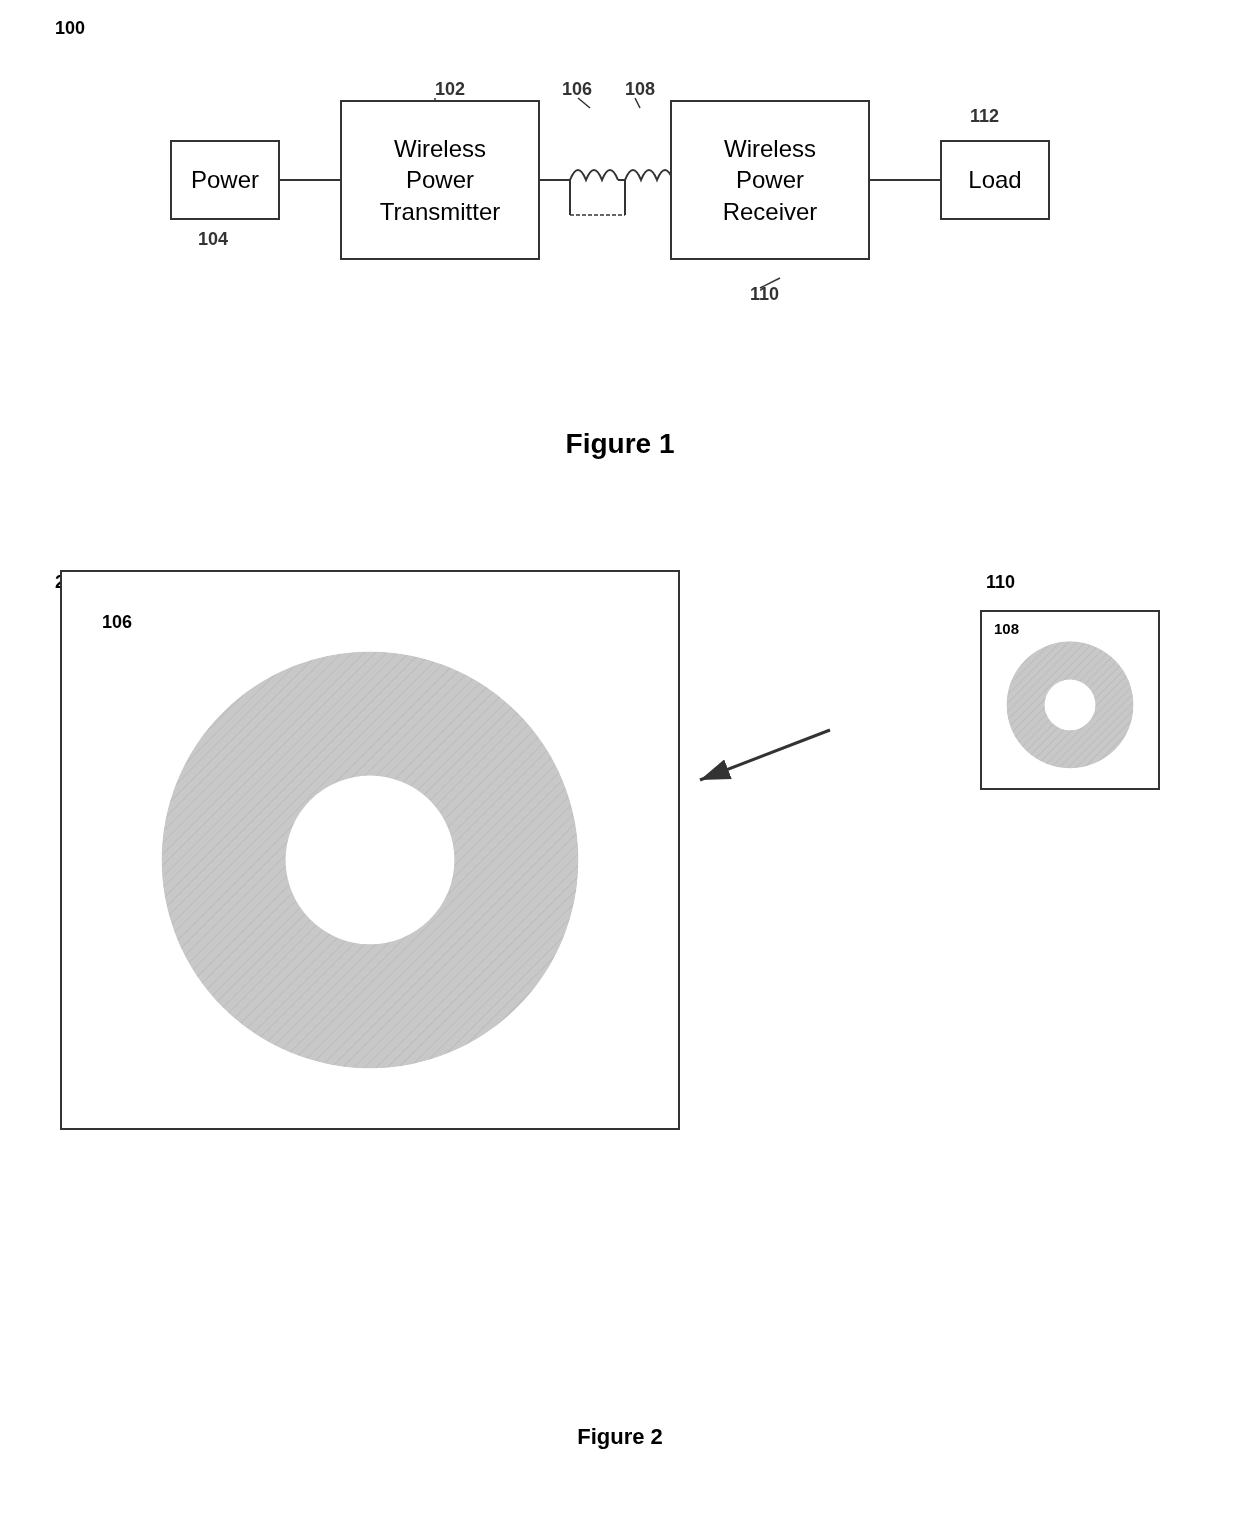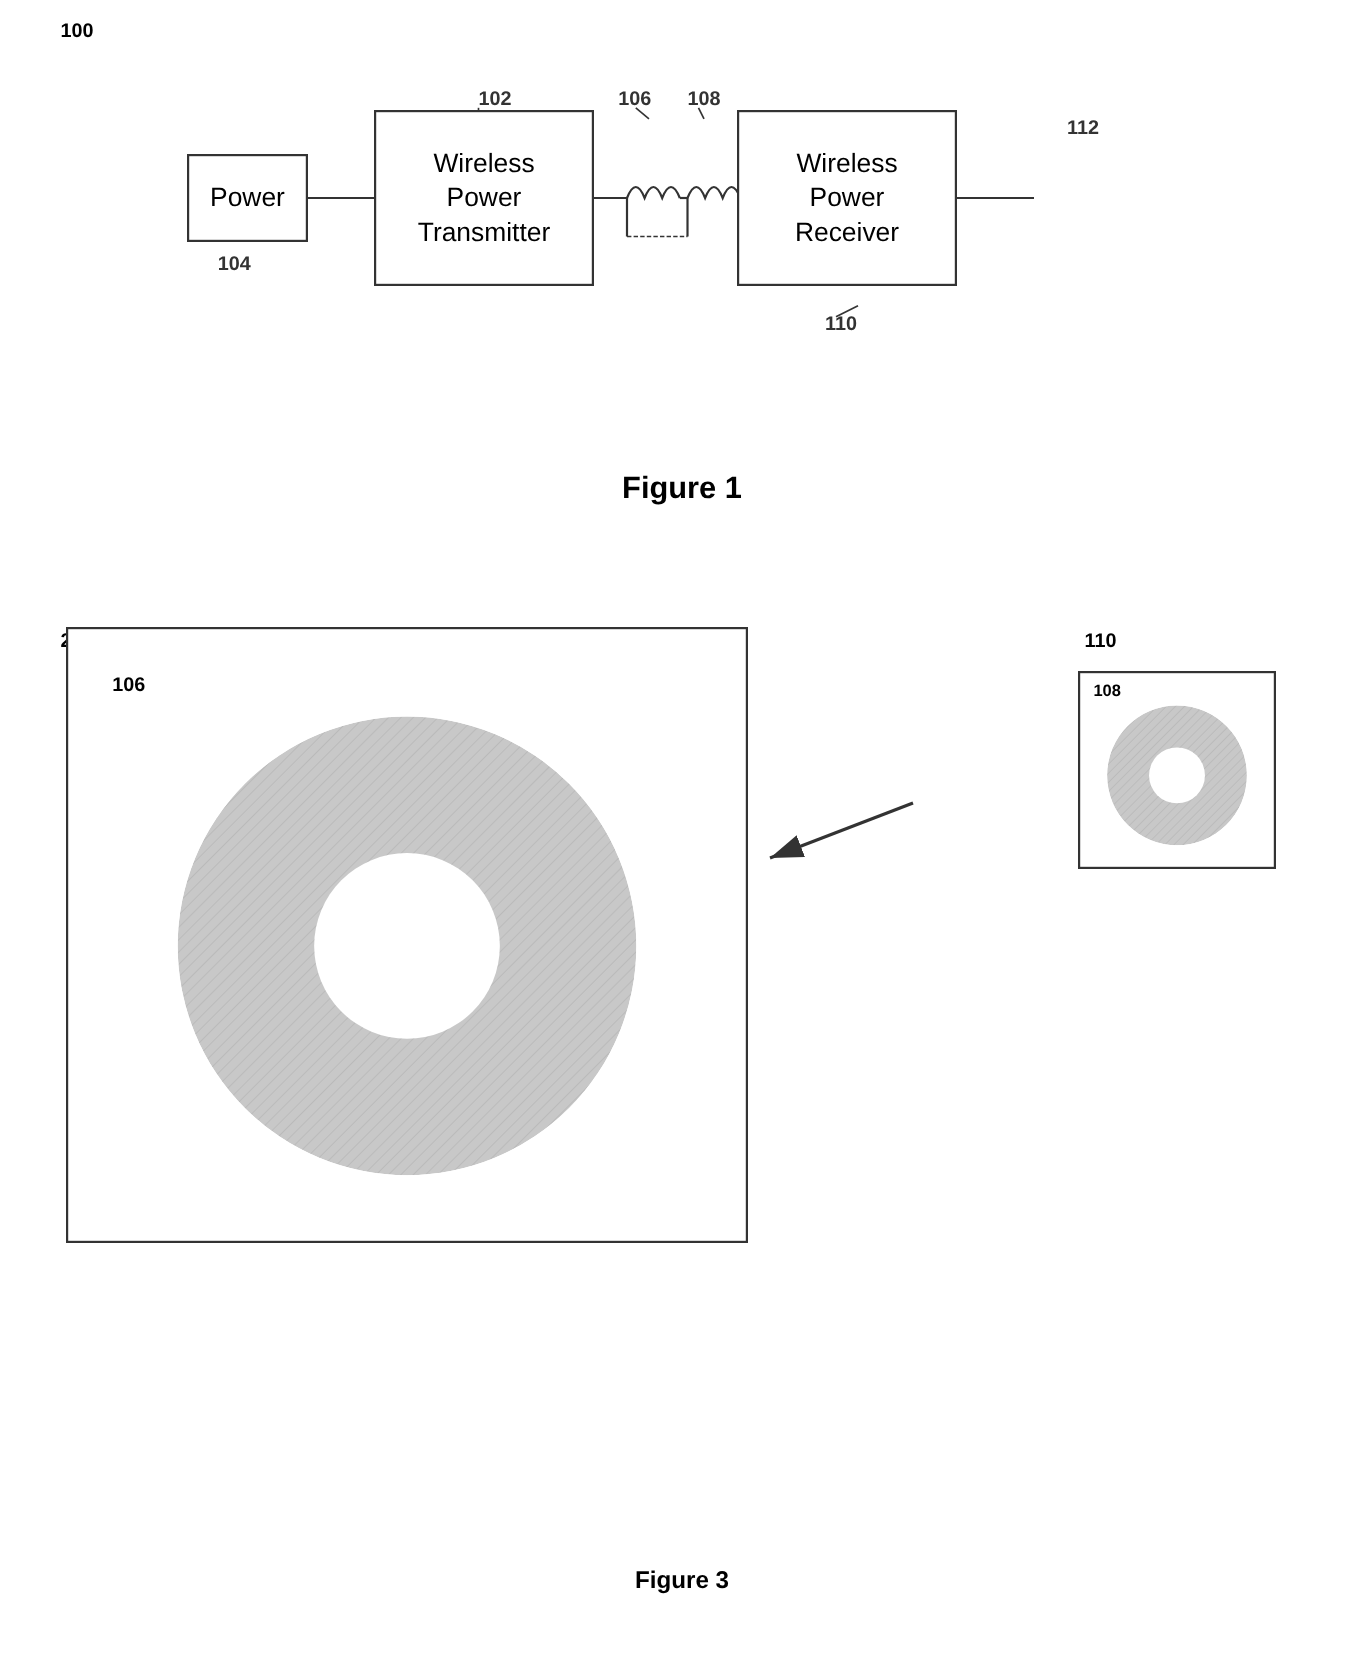--- a/index.html
+++ b/index.html
@@ -201,20 +201,23 @@
     </div>
 
     <div class="box transmitter-box">
       <span>Wireless<br>Power<br>Transmitter</span>
     </div>
 
     <div class="box receiver-box">
       <span>Wireless<br>Power<br>Receiver</span>
     </div>
 
+    <div class="box load-box">
+      <span>Load</span>
+    </div>
   </div>
 
   <div class="figure1-caption">
     <span>Figure 1</span>
   </div>
 </div>
 
 <div class="figure2-area">
 
   <span class="ref-label" style="top:62px; left:55px;">210</span>
@@ -269,15 +272,15 @@
 
     <defs>
       <marker id="arrowhead" markerWidth="10" markerHeight="7" refX="10" refY="3.5" orient="auto">
         <polygon points="0 0, 10 3.5, 0 7" fill="#333"></polygon>
       </marker>
     </defs>
     <line x1="830" y1="220" x2="700" y2="270" stroke="#333" stroke-width="3" marker-end="url(#arrowhead)"></line>
   </svg>
 
   <div class="figure2-caption">
-    <span>Figure 3</span>
+    <span>Figure 2</span>
   </div>
 </div>
 
 </body></html>

